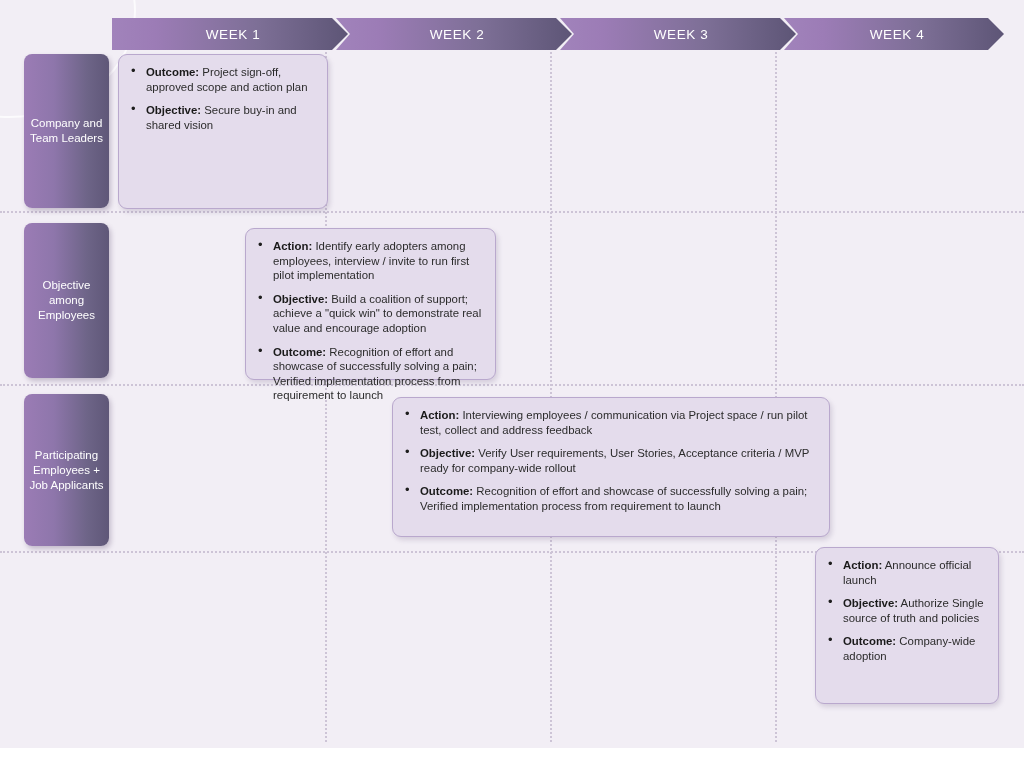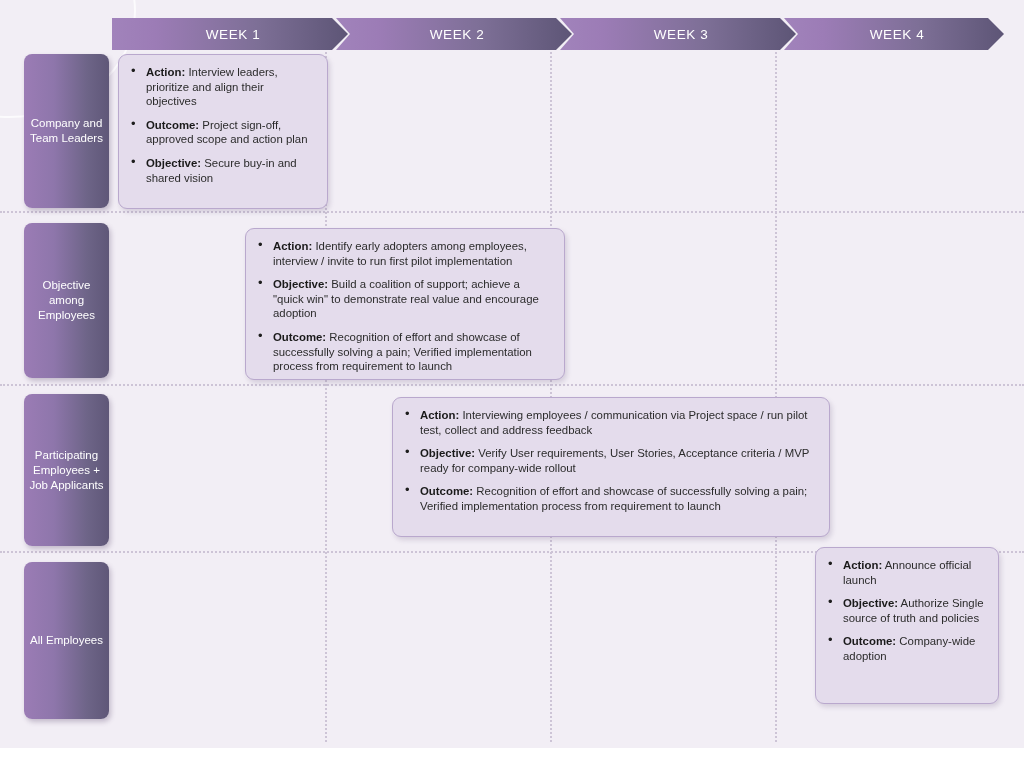--- a/index.html
+++ b/index.html
@@ -164,33 +164,29 @@
 
     <div class="rowlabel" style="top:54px; height:154px;">
       <span>Company and Team Leaders</span>
     </div>
     <div class="rowlabel" style="top:223px; height:155px;">
       <span>Objective among Employees</span>
     </div>
     <div class="rowlabel" style="top:394px; height:152px;">
       <span>Participating Employees + Job Applicants</span>
     </div>
-    <div class="rowlabel" style="top:562px; height:157px;">
-      <span>All Employees</span>
-    </div>
 
     <div class="card" style="left:118px; top:54px; width:210px; height:155px;">
       <ul class="bullets">
-        <li><span class="lbl">Action:</span><span> Interview leaders, prioritize and align their objectives</span></li>
         <li><span class="lbl">Outcome:</span><span> Project sign-off, approved scope and action plan</span></li>
         <li><span class="lbl">Objective:</span><span> Secure buy-in and shared vision</span></li>
       </ul>
     </div>
 
-    <div class="card" style="left:245px; top:228px; width:320px; height:152px;">
+    <div class="card" style="left:245px; top:228px; width:251px; height:152px;">
       <ul class="bullets">
         <li><span class="lbl">Action:</span><span> Identify early adopters among employees, interview / invite to run first pilot implementation</span></li>
         <li><span class="lbl">Objective:</span><span> Build a coalition of support; achieve a "quick win" to demonstrate real value and encourage adoption</span></li>
         <li><span class="lbl">Outcome:</span><span> Recognition of effort and showcase of successfully solving a pain; Verified implementation process from requirement to launch</span></li>
       </ul>
     </div>
 
     <div class="card" style="left:392px; top:397px; width:438px; height:140px;">
       <ul class="bullets">
         <li><span class="lbl">Action:</span><span> Interviewing employees / communication via Project space / run pilot test, collect and address feedback</span></li>

